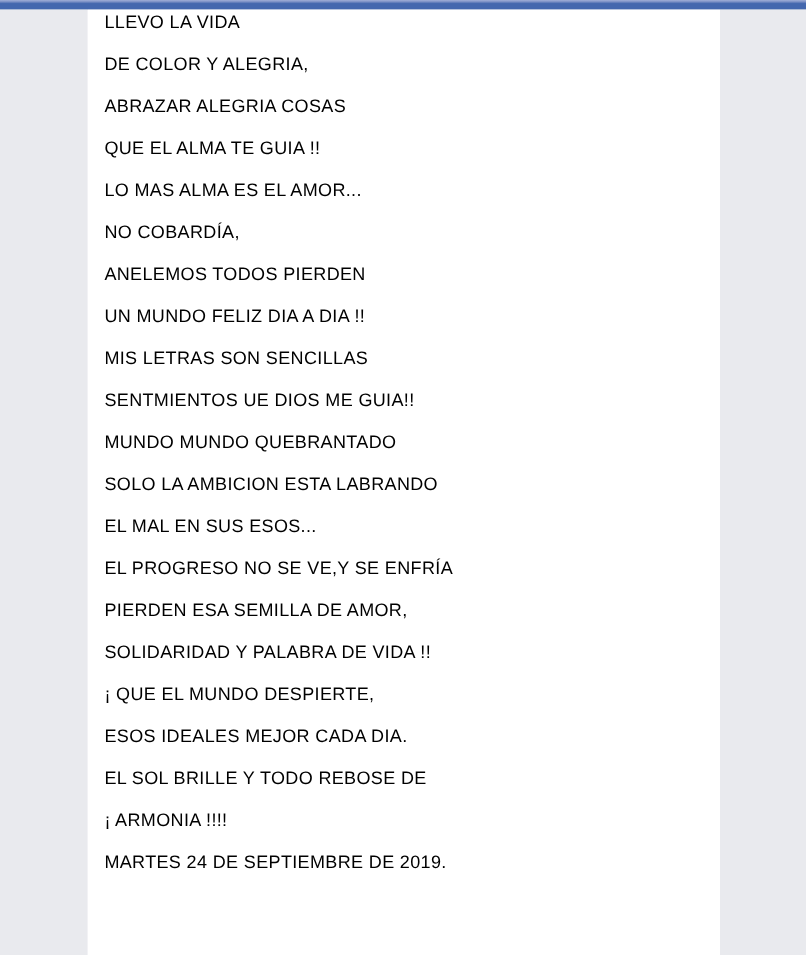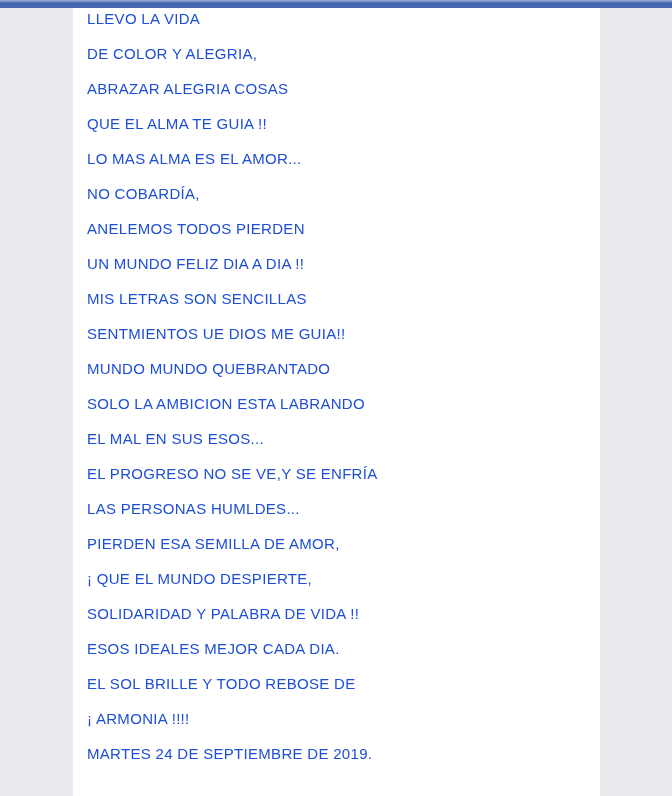--- a/index.html
+++ b/index.html
@@ -42,21 +42,21 @@
     overflow: hidden;
   }
   .poem {
     margin-top: -7px;
   }
   .poem-line {
     height: 35px;
     line-height: 35px;
     font-size: 15px;
     letter-spacing: 0.3px;
-    color: #1d4ed8;
+    color: #000000;
     white-space: nowrap;
   }
 </style>
 </head>
 <body>
 
 <div class="top-bar"></div>
 <div class="gutter left"></div>
 <div class="gutter right"></div>
 
@@ -69,22 +69,21 @@
       <div class="poem-line">LO MAS ALMA ES EL AMOR...</div>
       <div class="poem-line">NO COBARDÍA,</div>
       <div class="poem-line">ANELEMOS TODOS PIERDEN</div>
       <div class="poem-line">UN MUNDO FELIZ DIA A DIA !!</div>
       <div class="poem-line">MIS LETRAS SON SENCILLAS</div>
       <div class="poem-line">SENTMIENTOS UE DIOS ME GUIA!!</div>
       <div class="poem-line">MUNDO MUNDO QUEBRANTADO</div>
       <div class="poem-line">SOLO LA AMBICION ESTA LABRANDO</div>
       <div class="poem-line">EL MAL EN SUS ESOS...</div>
       <div class="poem-line">EL PROGRESO NO SE VE,Y SE ENFRÍA</div>
-      <div class="poem-line">LAS PERSONAS HUMLDES...</div>
       <div class="poem-line">PIERDEN ESA SEMILLA DE AMOR,</div>
+      <div class="poem-line">SOLIDARIDAD Y PALABRA DE VIDA !!</div>
       <div class="poem-line">¡ QUE EL MUNDO DESPIERTE,</div>
-      <div class="poem-line">SOLIDARIDAD Y PALABRA DE VIDA !!</div>
       <div class="poem-line">ESOS IDEALES MEJOR CADA DIA.</div>
       <div class="poem-line">EL SOL BRILLE Y TODO REBOSE DE</div>
       <div class="poem-line">¡ ARMONIA !!!!</div>
       <div class="poem-line">MARTES 24 DE SEPTIEMBRE DE 2019.</div>
     </div>
 </div>
 
 </body></html>

